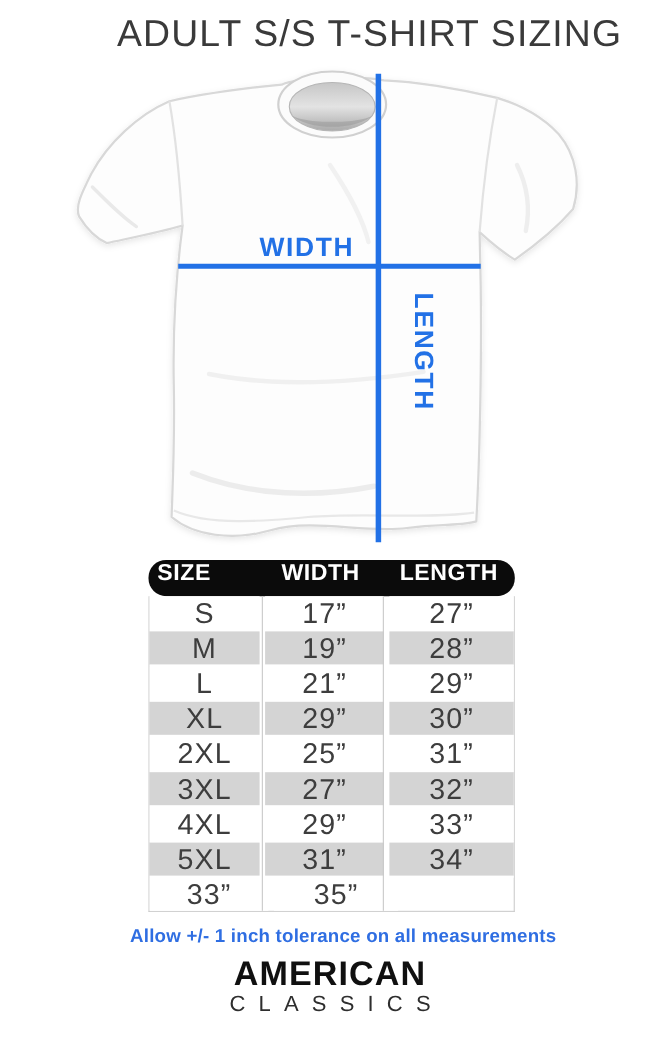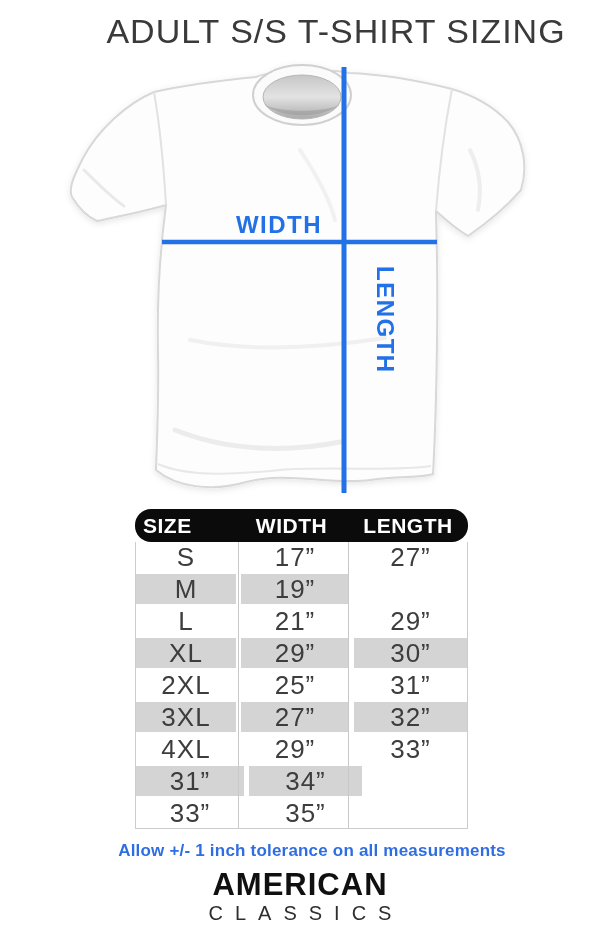--- a/index.html
+++ b/index.html
@@ -11,21 +11,21 @@
     position:absolute; top:12px; left:0; width:600px; text-align:center;
     font-size:34px; font-weight:300; letter-spacing:1px; color:#3a3a3a;
     white-space:nowrap;
     margin-left:36px;
   }
   .shirt-svg { position:absolute; left:0; top:0; }
 
   
   .size-table { position:absolute; left:135px; top:509px; width:333px; }
   .thead {
-    display:flex; align-items:center; background:#0b0b0b; height:33px;
+    display:flex; align-items:flex-start; background:#0b0b0b; height:33px;
     color:#ffffff; font-weight:bold; font-size:21px; letter-spacing:.5px;border-radius:16px;
   }
   .th { box-sizing:border-box; }
   .th-size   { width:100px; padding-left:8px; text-align:left; }
   .th-width  { width:113px; text-align:center; }
   .th-length { width:120px; text-align:center; }
 
   .tbody { position:relative; border:1px solid #cccccc; border-top:none; box-sizing:border-box; }
   .col-line { position:absolute; top:0; bottom:0; width:1px; background:#c9c9c9; z-index:2; }
   .col-line.c1 { left:102px; }
@@ -130,20 +130,21 @@
     <div class="col-line c2"></div>
 
     <div class="trow">
       <span class="td td-size">S</span>
       <span class="td td-width">17”</span>
       <span class="td td-length">27”</span>
     </div>
     <div class="trow">
       <span class="td td-size">M</span>
       <span class="td td-width">19”</span>
+      <span class="td td-length">28”</span>
     </div>
     <div class="trow">
       <span class="td td-size">L</span>
       <span class="td td-width">21”</span>
       <span class="td td-length">29”</span>
     </div>
     <div class="trow">
       <span class="td td-size">XL</span>
       <span class="td td-width">29”</span>
       <span class="td td-length">30”</span>
@@ -157,20 +158,21 @@
       <span class="td td-size">3XL</span>
       <span class="td td-width">27”</span>
       <span class="td td-length">32”</span>
     </div>
     <div class="trow">
       <span class="td td-size">4XL</span>
       <span class="td td-width">29”</span>
       <span class="td td-length">33”</span>
     </div>
     <div class="trow">
+      <span class="td td-size">5XL</span>
       <span class="td td-width">31”</span>
       <span class="td td-length">34”</span>
     </div>
     <div class="trow">
       <span class="td td-width">33”</span>
       <span class="td td-length">35”</span>
     </div>
   </div>
 </div>
 

